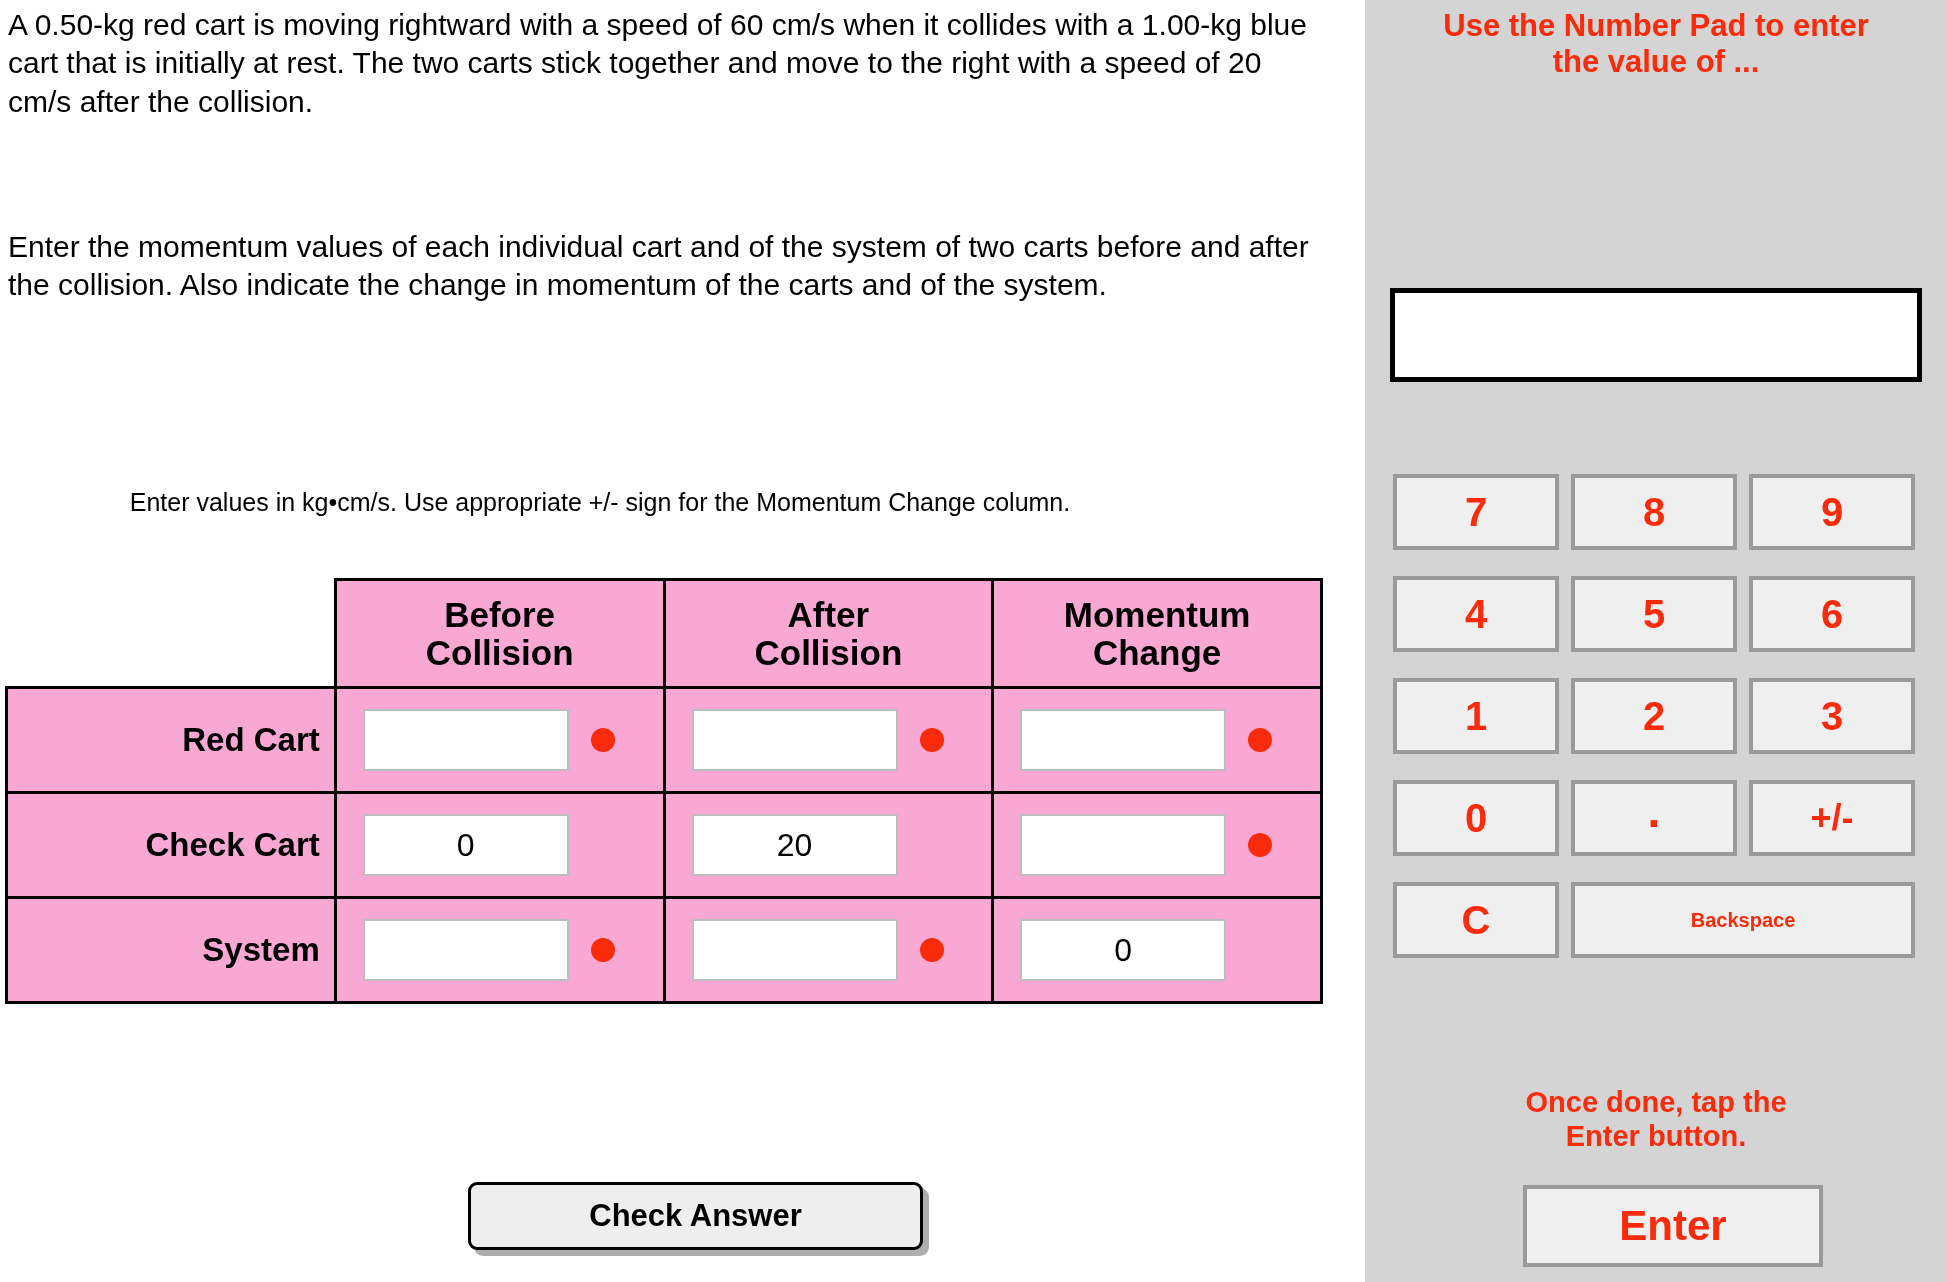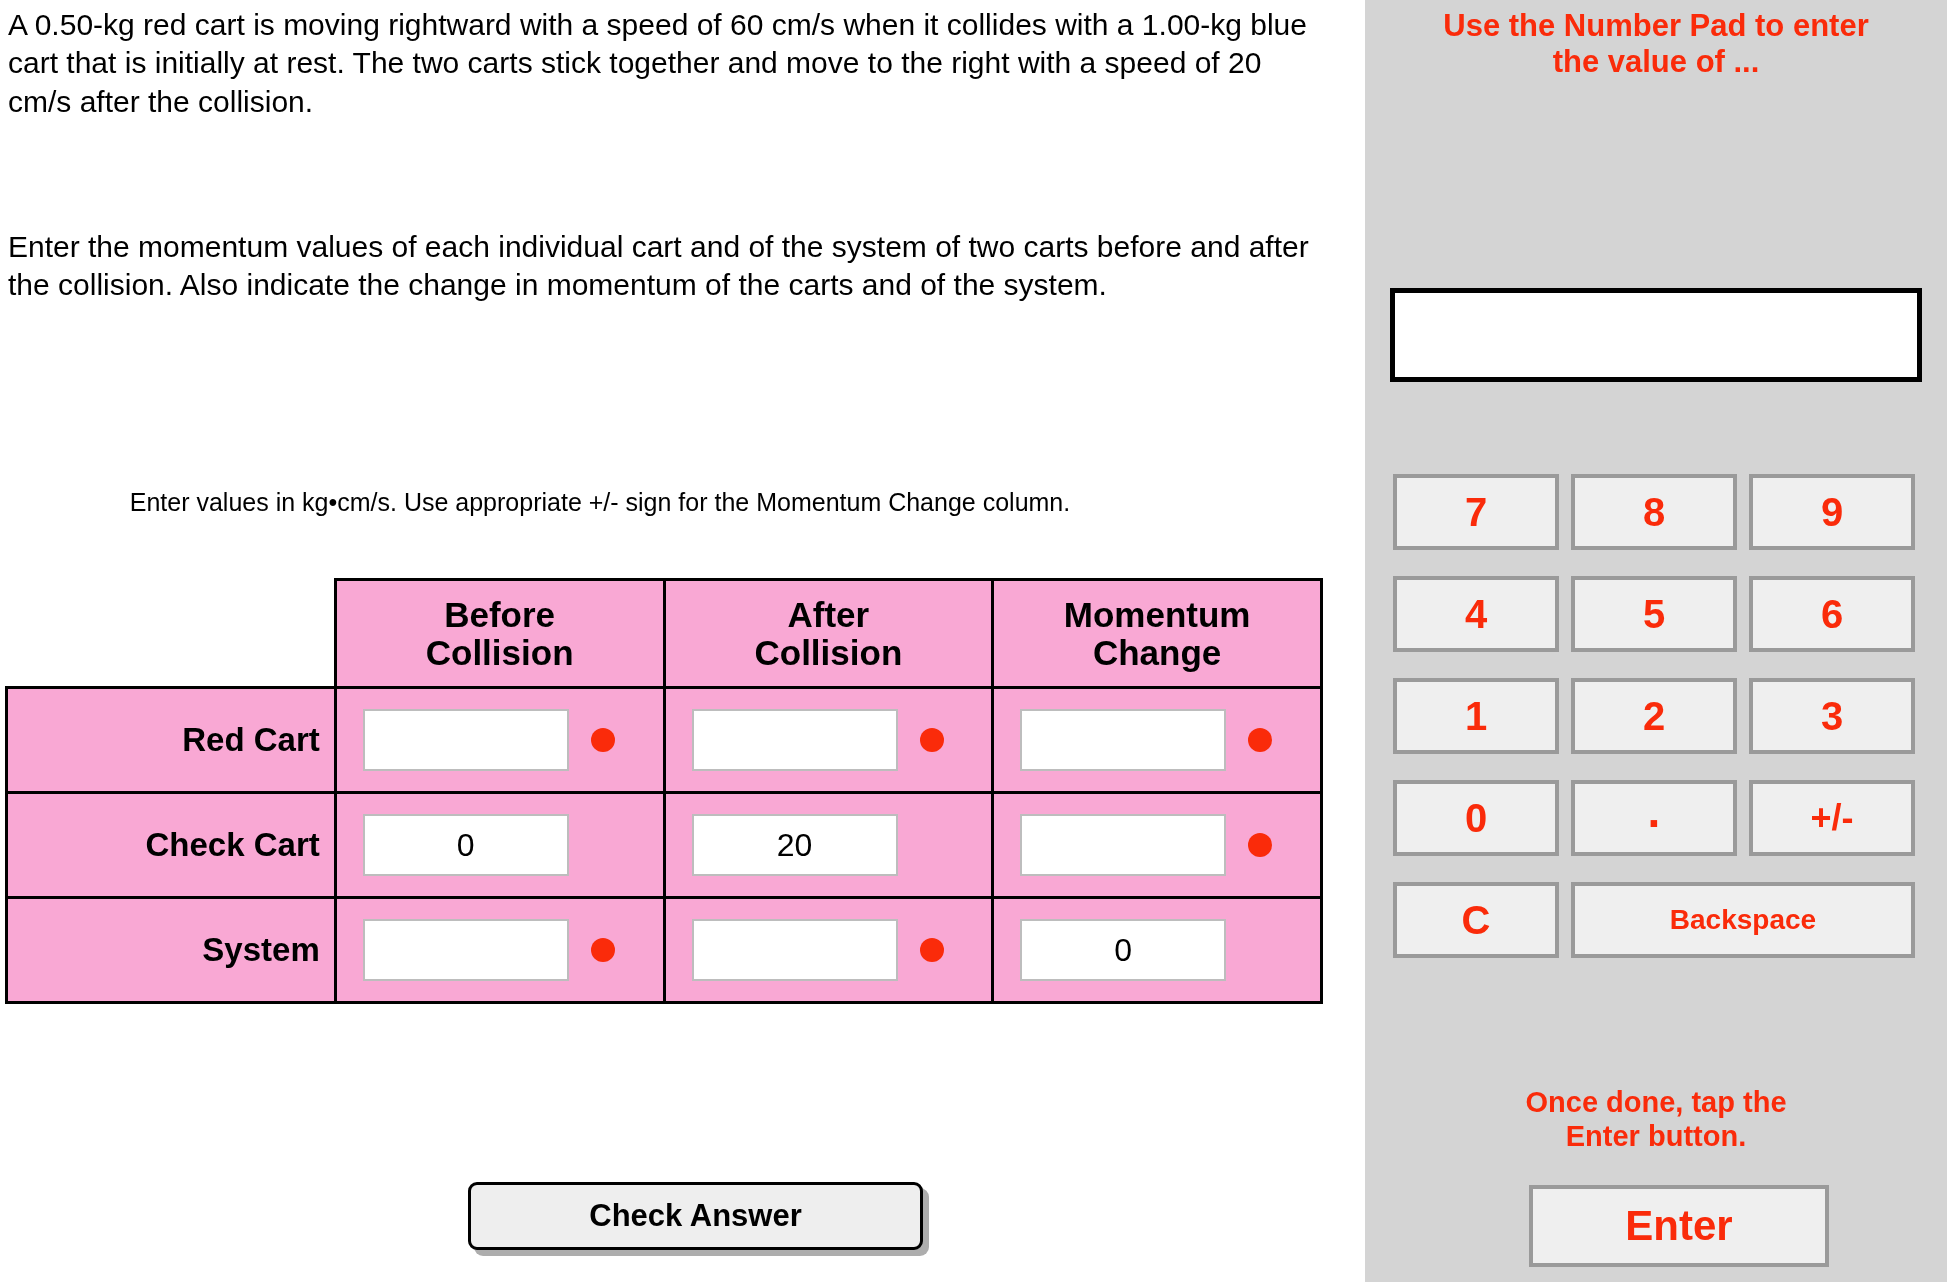--- a/index.html
+++ b/index.html
@@ -170,36 +170,36 @@
     font-size: 40px;
     font-family: "Liberation Sans", sans-serif;
     display: flex;
     align-items: center;
     justify-content: center;
     cursor: pointer;
     padding: 0;
   }
   .key.key-dot { font-size: 46px; line-height: 0.4; padding-bottom: 14px; }
   .key.key-pm  { font-size: 36px; }
-  .key.key-wide { grid-column: span 2; font-size: 28px; }
+  .key.key-wide { grid-column: span 2; font-size: 20px; }
 
   #np-footer-note {
     position: absolute;
     left: 24px; top: 1085px;
     width: 534px;
     text-align: center;
     color: #fa2b0a;
     font-weight: bold;
     font-size: 29px;
     line-height: 1.18;
     white-space: pre-line;
   }
   #enter-button {
     position: absolute;
-    left: 164px; top: 1185px;
+    left: 158px; top: 1185px;
     width: 300px; height: 82px;
     background: #efefef;
     border: 4px solid #9a9a9a;
     color: #fa2b0a;
     font-weight: bold;
     font-size: 42px;
     font-family: "Liberation Sans", sans-serif;
     display: flex; align-items: center; justify-content: center;
     cursor: pointer;
     padding: 0;

